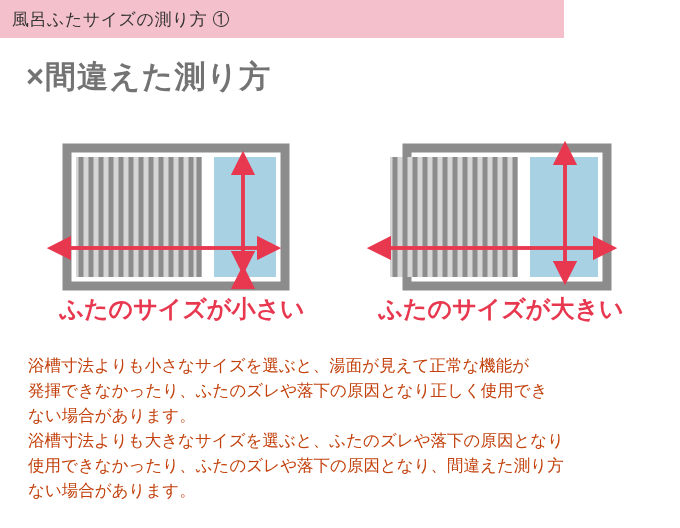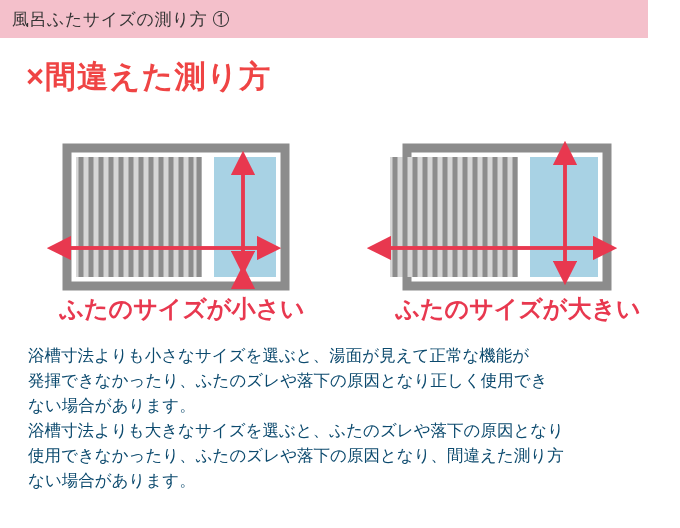--- a/index.html
+++ b/index.html
@@ -21,42 +21,42 @@
     height: 528px;
     box-sizing: border-box;
     background: #ffffff;
   }
 
   
   .header-bar {
     position: absolute;
     left: 0;
     top: 0;
-    width: 648px;
+    width: 564px;
     height: 38px;
     background: #f4c0cb;
     display: flex;
     align-items: center;
   }
   .header-title {
     font-size: 17px;
     color: #333333;
     padding-left: 12px;
     letter-spacing: 0.5px;
     font-weight: normal;
     white-space: nowrap;
   }
 
   
   .section-heading {
     position: absolute;
     left: 26px;
     top: 56px;
     font-size: 31px;
-    color: #ef4444;
+    color: #737373;
     font-weight: bold;
     letter-spacing: 1px;
     white-space: nowrap;
   }
 
   
   .diagram-wrap {
     position: absolute;
     top: 140px;
     left: 0;
@@ -77,31 +77,31 @@
     position: absolute;
     top: 293px;
     width: 300px;
     text-align: center;
     font-size: 24px;
     font-weight: bold;
     color: #e8384f;
     white-space: nowrap;
   }
   .caption.left  { left: 32px; }
-  .caption.right { left: 368px; text-align: center; }
+  .caption.right { left: 351px; text-align: center; }
 
   
   .body-copy {
     position: absolute;
     left: 28px;
-    top: 343px;
+    top: 353px;
     width: 628px;
     font-size: 16.5px;
     line-height: 1.52;
-    color: #0c4a6e;
+    color: #c2410c;
   }
   .body-copy p {
     margin: 0;
   }
   .body-copy p + p {
     margin-top: 0px;
   }
 </style>
 </head>
 <body>

